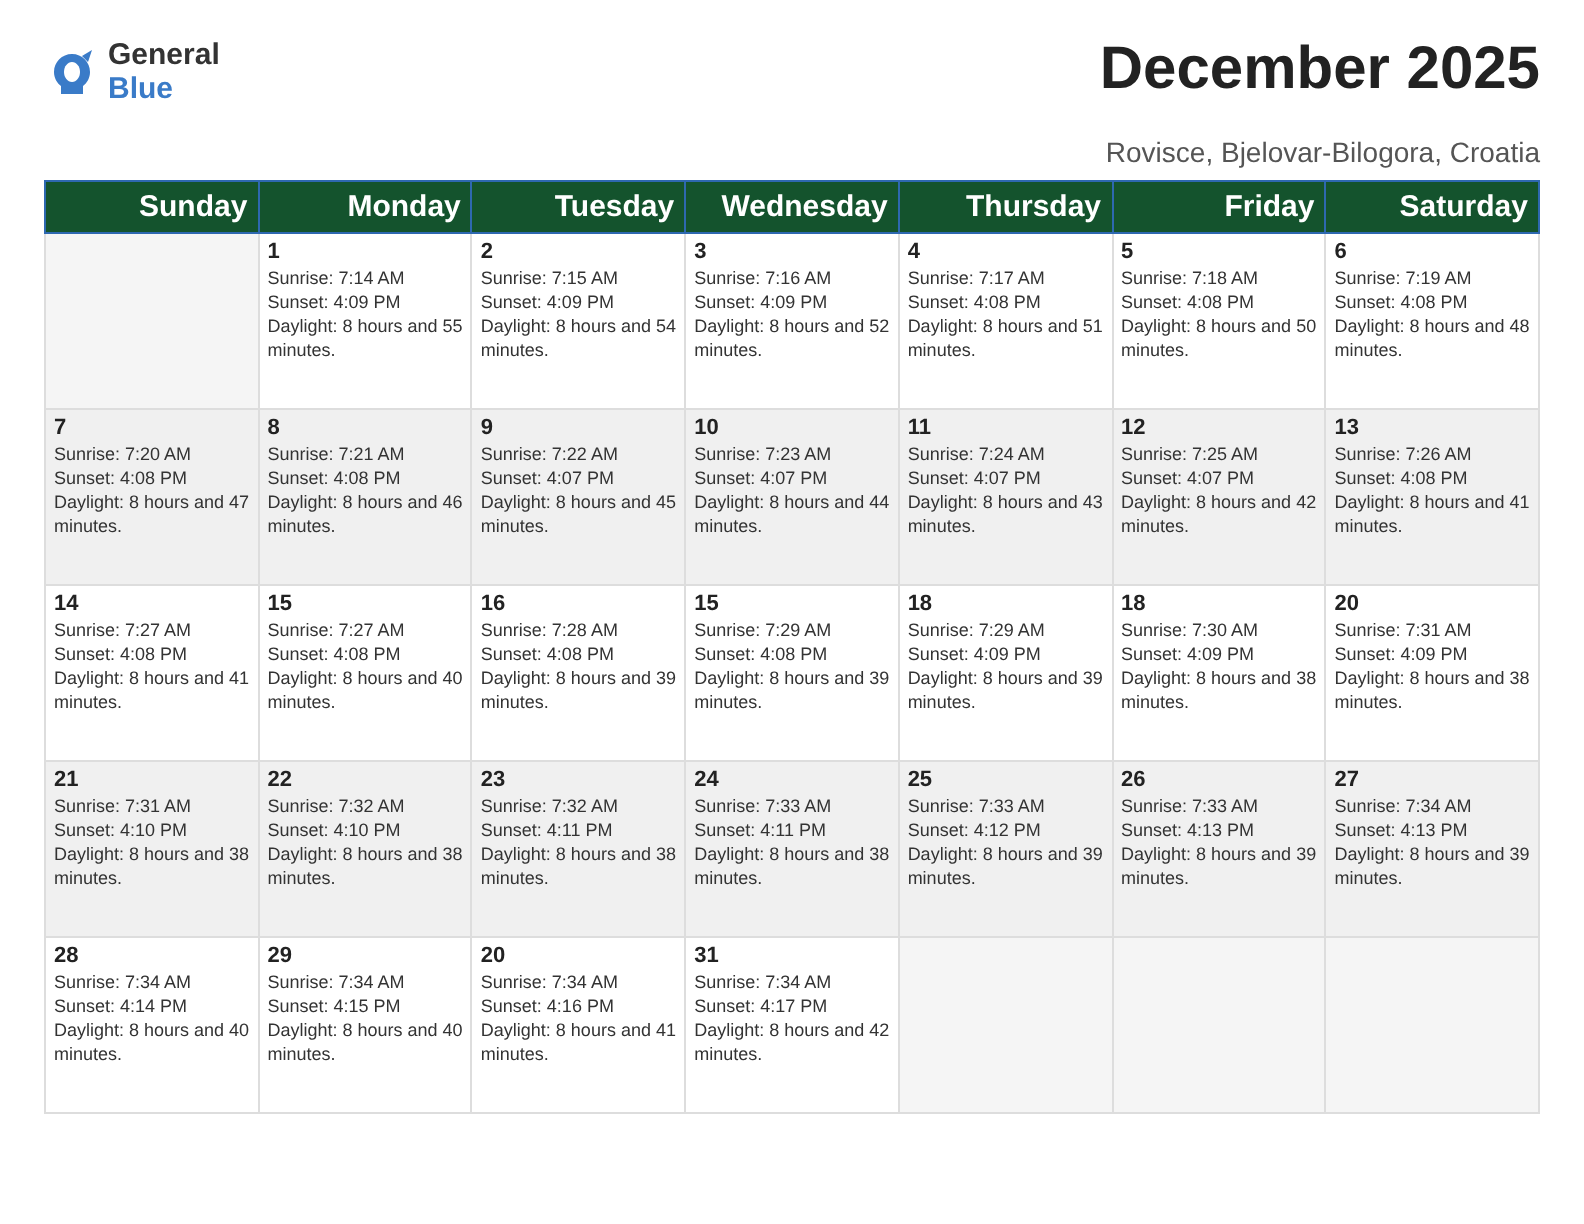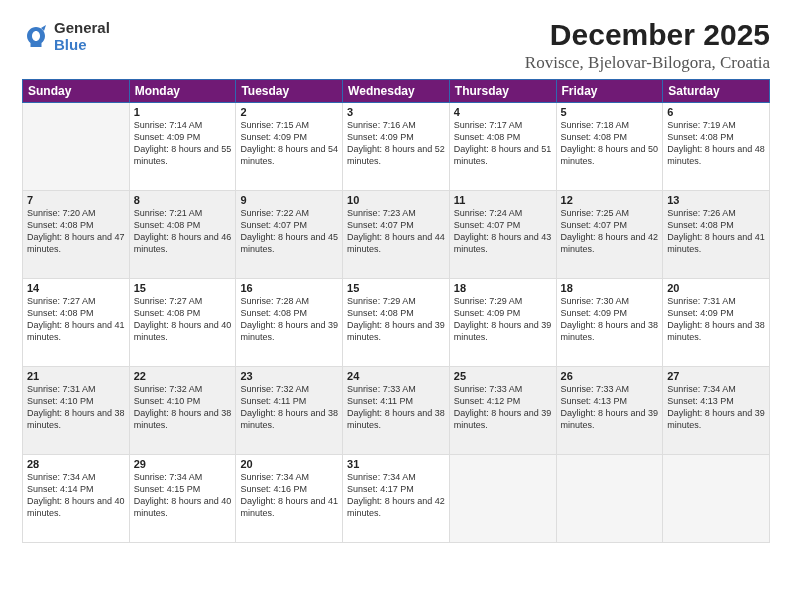--- a/index.html
+++ b/index.html
@@ -51,38 +51,37 @@
     .title-area {
       text-align: right;
     }
     .month-title {
       font-size: 30px;
       font-weight: bold;
       color: #222;
       line-height: 1.1;
     }
     .location {
-      font-size: 17px;
+      font-size: 14px;
       color: #555;
-      margin-top: 2px;
-      font-family: Liberation Serif, serif;
+      margin-top: 17px;
     }
     .calendar {
       flex: 1;
       border: 1px solid #ccc;
       border-collapse: collapse;
       width: 100%;
       table-layout: fixed;
     }
     .calendar th {
-      background: #701a75;
+      background: #14532d;
       color: #fff;
-      font-size: 12px;
-      font-weight: bold;
-      text-align: left;
+      font-size: 15px;
+      font-weight: bold;
+      text-align: right;
       padding: 4px 5px;
       border: 1px solid #2e68b0;
     }
     .calendar td {
       border: 1px solid #ddd;
       vertical-align: top;
       padding: 3px 4px;
       font-size: 9.5px;
       color: #333;
       background: #fff;

